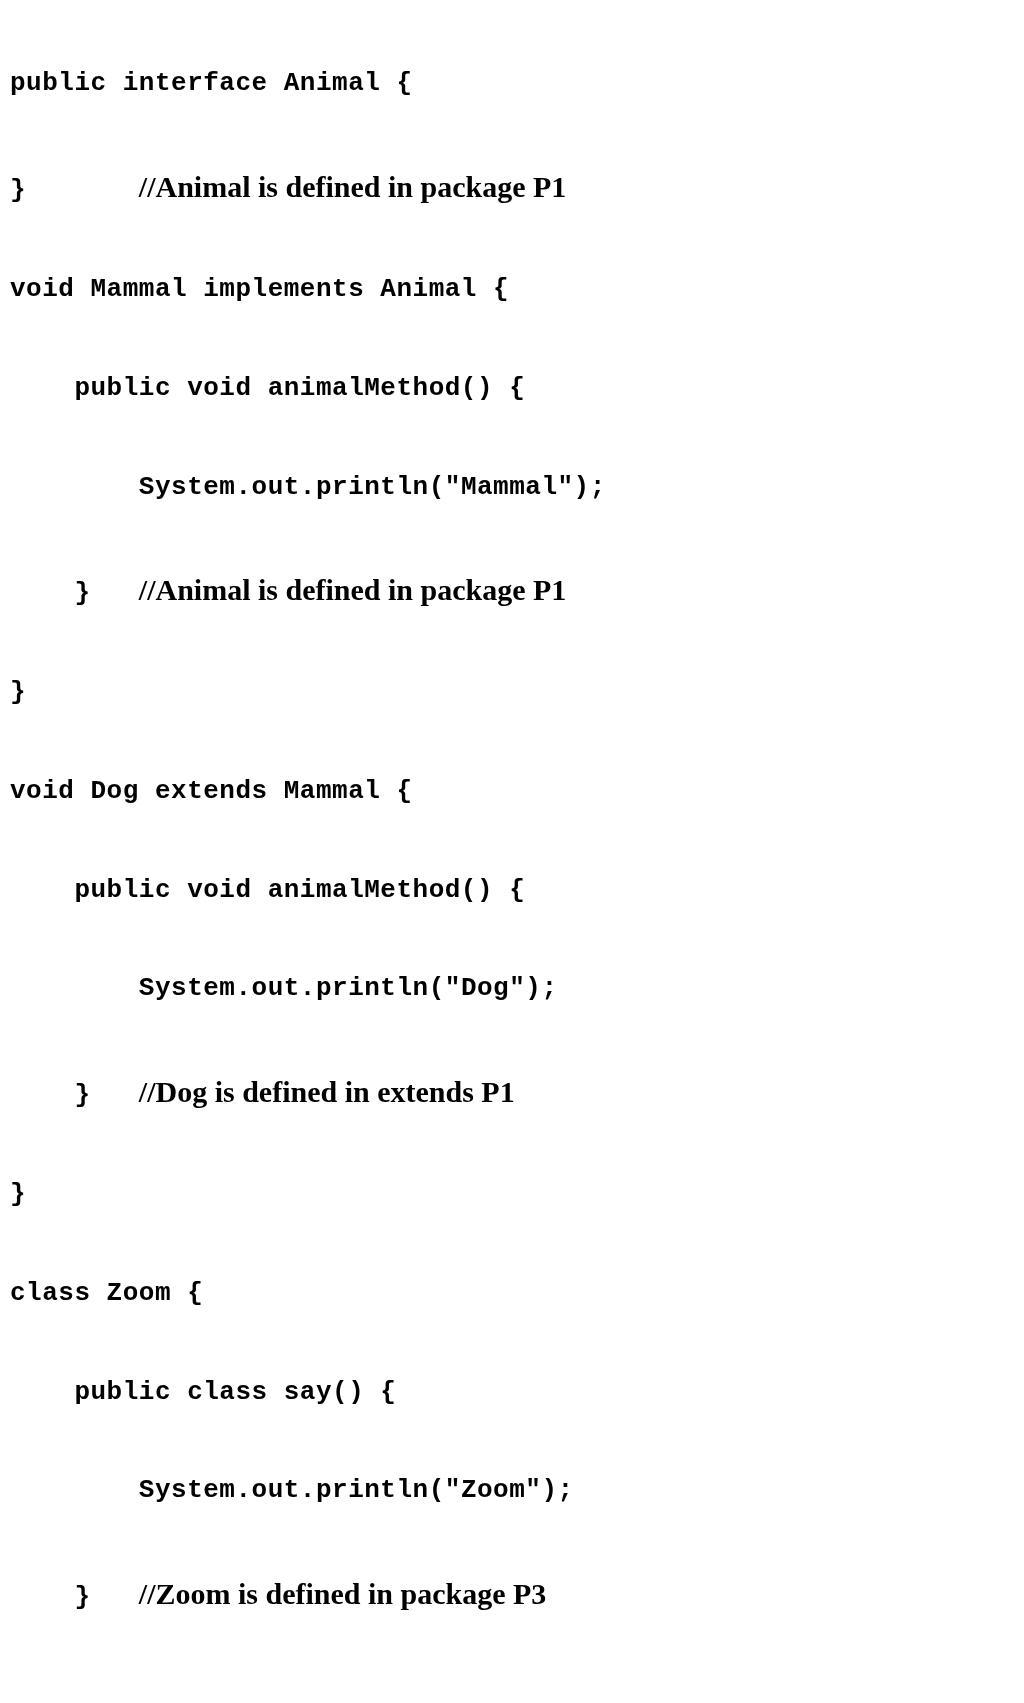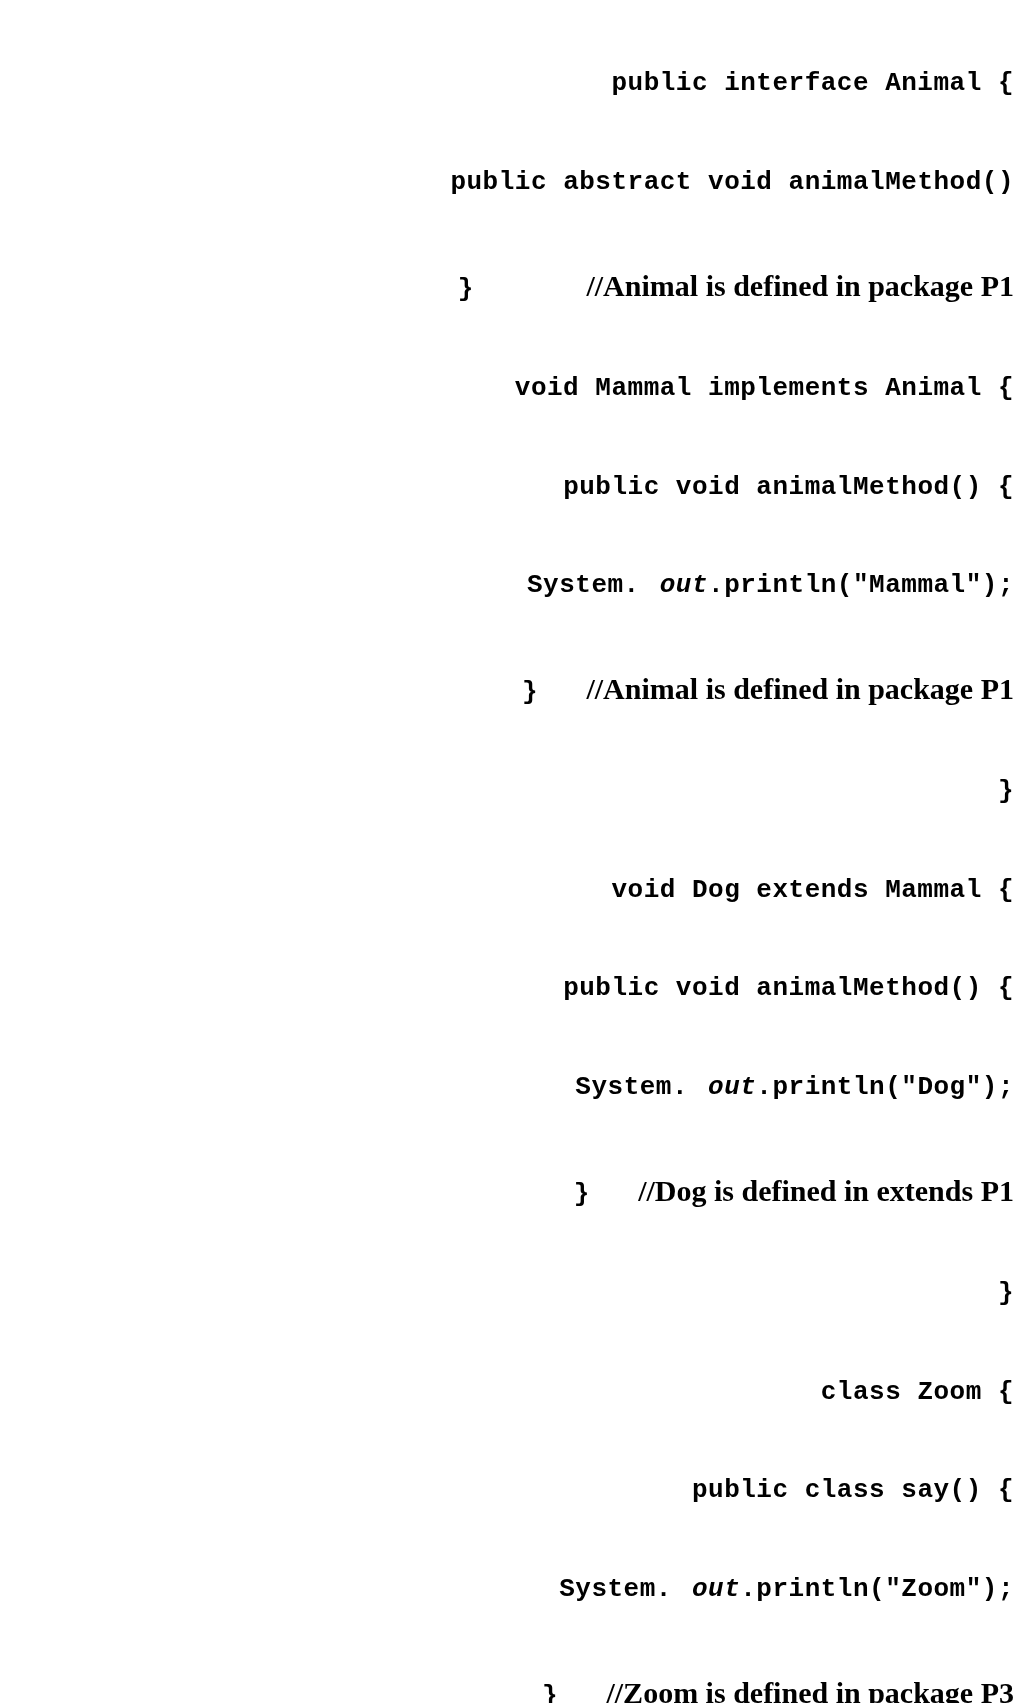--- a/index.html
+++ b/index.html
@@ -16,42 +16,38 @@
     }
     .code-container {
       white-space: pre;
       letter-spacing: 0.5px;
     }
     .mono {
       font-family: "Courier New", Courier, monospace;
       font-weight: bold;
     }
     .italic {
-      font-style: italic;
-      margin-left: 20px;
     }
     .comment {
       font-family: "Times New Roman", Times, serif;
       font-weight: bold;
       font-size: 30px;
       letter-spacing: 0;
     }
     .line {
       display: block;
       margin: 0;
       padding: 0;
-      text-align: right;
     }
   </style>
 </head>
 <body>
 
 <div class="code-container">
 <span class="line"><span class="mono">public interface Animal {</span></span>
-<span class="line"><span class="mono">    public abstract void animalMethod()</span></span>
 <span class="line"><span class="mono">}       </span><span class="comment">//Animal is defined in package P1</span></span>
 <span class="line"><span class="mono">void Mammal implements Animal {</span></span>
 <span class="line"><span class="mono">    public void animalMethod() {</span></span>
 <span class="line"><span class="mono">        System.</span><span class="mono italic">out</span><span class="mono">.println("Mammal");</span></span>
 <span class="line"><span class="mono">    }   </span><span class="comment">//Animal is defined in package P1</span></span>
 <span class="line"><span class="mono">}</span></span>
 <span class="line"><span class="mono">void Dog extends Mammal {</span></span>
 <span class="line"><span class="mono">    public void animalMethod() {</span></span>
 <span class="line"><span class="mono">        System.</span><span class="mono italic">out</span><span class="mono">.println("Dog");</span></span>
 <span class="line"><span class="mono">    }   </span><span class="comment">//Dog is defined in extends P1</span></span>

